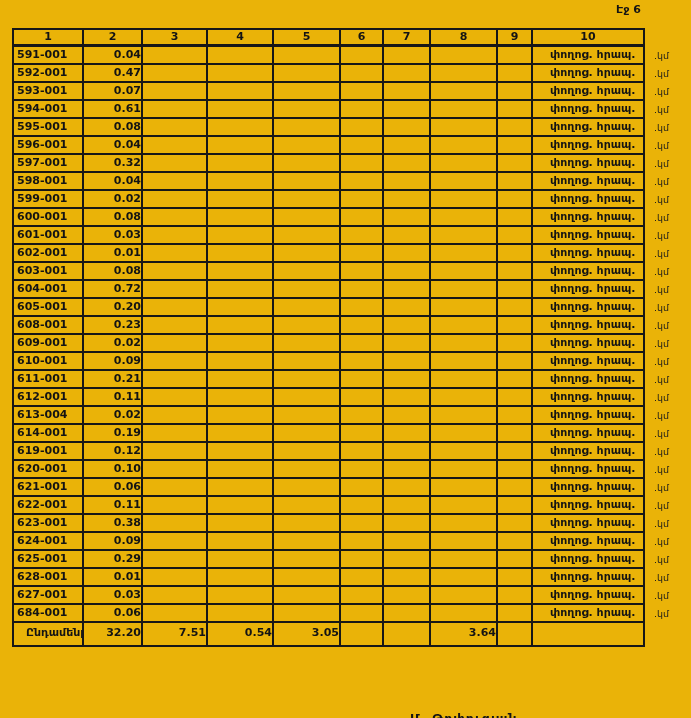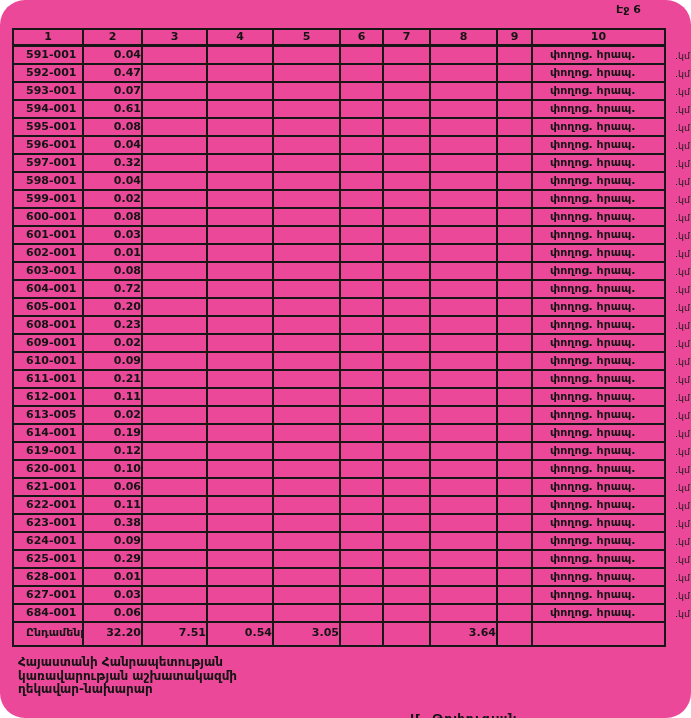--- a/index.html
+++ b/index.html
@@ -1,45 +1,45 @@
 <!DOCTYPE html>
 <html><head>
 <meta charset="utf-8">
 <style>
   html,body { margin:0; padding:0; }
   .page {
-    position:relative; width:691px; height:718px; background:#ec4899;
-    font-family:"DejaVu Sans", sans-serif; color:#141414; overflow:hidden;border-radius:25px;
+    position:relative; width:691px; height:718px; background:#eab308;
+    font-family:"DejaVu Sans", sans-serif; color:#141414; overflow:hidden;
   }
   .page-num { position:absolute; top:3px; left:616px; font-size:11px; font-weight:bold; }
 
   .table-wrap { position:absolute; left:12px; top:28px; }
   .rowline { display:flex; align-items:stretch; }
   .cells { display:flex; border-left:2px solid #171717; }
   .cells > div {
     box-sizing:border-box; border-right:2px solid #171717; border-bottom:2px solid #171717;
     height:17.6px; line-height:15px; font-size:11px; font-weight:bold;
     overflow:hidden; white-space:nowrap;
   }
   .cells > div:nth-of-type(1){ width:70px; }
   .cells > div:nth-of-type(2){ width:59px; }
   .cells > div:nth-of-type(3){ width:65px; }
   .cells > div:nth-of-type(4){ width:66px; }
   .cells > div:nth-of-type(5){ width:67px; }
   .cells > div:nth-of-type(6){ width:43px; }
   .cells > div:nth-of-type(7){ width:47px; }
   .cells > div:nth-of-type(8){ width:67px; }
   .cells > div:nth-of-type(9){ width:35px; }
-  .cells > div:nth-of-type(10){ width:133px; }
+  .cells > div:nth-of-type(10){ width:112px; }
 
   .header .cells > div {
     border-top:2px solid #171717; border-bottom:3px solid #171717;
     height:19px; line-height:14px; text-align:center;
   }
-  .c-code { padding-left:12px; }
+  .c-code { padding-left:3px; }
   .c-val  { text-align:right; }
   .c-lbl  { padding-left:17px; }
   .margin-lbl { font-size:9.5px; font-weight:normal; padding-left:9px; line-height:18px; color:#1c1c1c; }
 
   .total .cells > div { height:24px; line-height:20px; }
   .c-total-lbl { padding-left:12px; }
 
   .footer { position:absolute; left:18px; top:656px; font-size:12px; font-weight:bold; line-height:13.5px; }
   .signature { position:absolute; left:410px; top:681px; font-size:12.5px; font-weight:bold; letter-spacing:1px;margin-top:30px; }
 </style>
@@ -394,21 +394,21 @@
             <div></div>
             <div></div>
             <div></div>
             <div class="c-lbl">փողոց. հրապ.</div>
           </div>
           <div class="margin-lbl">.կմ</div>
         </div>
 
         <div class="rowline">
           <div class="cells">
-            <div class="c-code">613-005</div>
+            <div class="c-code">613-004</div>
             <div class="c-val">0.02</div>
             <div></div>
             <div></div>
             <div></div>
             <div></div>
             <div></div>
             <div></div>
             <div></div>
             <div class="c-lbl">փողոց. հրապ.</div>
           </div>
@@ -602,21 +602,16 @@
         <div class="c-val"></div>
         <div class="c-val"></div>
         <div class="c-val">3.64</div>
         <div class="c-val"></div>
         <div class="c-val"></div>
       </div>
     </div>
 
   </div>
 
-  <div class="footer">
-    <div>Հայաստանի Հանրապետության</div>
-    <div>կառավարության աշխատակազմի</div>
-    <div>ղեկավար-նախարար</div>
-  </div>
 
   <div class="signature">Մ. Թոփուզյան</div>
 
 </div>
 
 </body></html>

